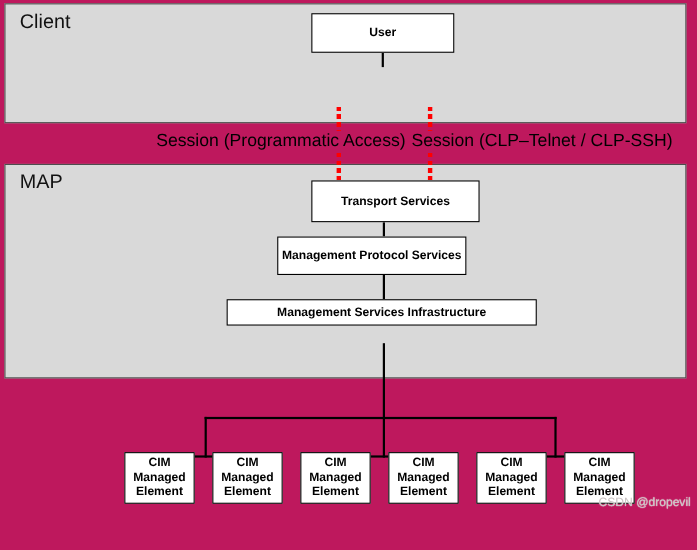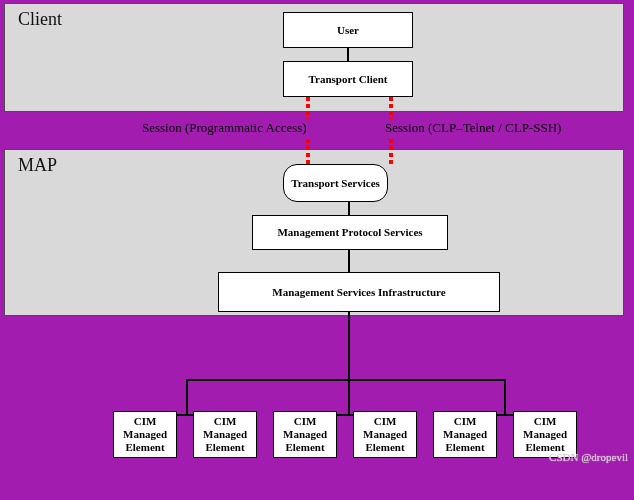--- a/index.html
+++ b/index.html
@@ -3,34 +3,33 @@
 <meta charset="utf-8">
 <style>
   * { margin: 0; padding: 0; box-sizing: border-box; }
   html, body { background: #ffffff; }
   body { font-family: "Liberation Sans", sans-serif; }
 
   .canvas {
     position: relative;
     width: 634px;
     height: 500px;
-    background: #a21caf;
+    background: #be185d;
     overflow: hidden;
-    font-family: Liberation Serif, serif;
   }
 
   .section {
     position: absolute;
     left: 4px;
     width: 620px;
     background: #d9d9d9;
     border: 1px solid #4d4d4d;
   }
   .section-client   { top: 3px;   height: 109px; }
-  .section-map      { top: 149px; height: 167px; }
+  .section-map      { top: 149px; height: 195px; }
   .section-managed  { top: 360px; height: 137px; }
 
   .section-label {
     position: absolute;
     left: 13px;
     top: 5px;
     font-size: 18px;
     color: #111111;
     letter-spacing: 0;
   }
@@ -43,23 +42,23 @@
     align-items: center;
     justify-content: center;
     text-align: center;
     font-size: 11px;
     font-weight: bold;
     color: #000000;
     line-height: 13px;
   }
   .node-user               { left: 283px; top: 12px;  width: 130px; height: 36px; }
   .node-transport-client   { left: 283px; top: 61px;  width: 130px; height: 36px; }
-  .node-transport-services { left: 283px; top: 164px; width: 105px; height: 38px; border-radius: 14px; }
-  .node-mps                { left: 252px; top: 215px; width: 196px; height: 35px; }
-  .node-msi                { left: 218px; top: 272px; width: 282px; height: 40px; }
+  .node-transport-services { left: 283px; top: 164px; width: 153px; height: 38px; }
+  .node-mps                { left: 252px; top: 215px; width: 172px; height: 35px; }
+  .node-msi                { left: 206px; top: 272px; width: 282px; height: 24px; }
 
   .node-cim { top: 411px; width: 64px; height: 47px; white-space: pre-line; }
   .cim-1 { left: 113px; }
   .cim-2 { left: 193px; }
   .cim-3 { left: 273px; }
   .cim-4 { left: 353px; }
   .cim-5 { left: 433px; }
   .cim-6 { left: 513px; }
 
   .conn { position: absolute; background: #000000; }
@@ -88,26 +87,26 @@
       to bottom, #ff0000 0px, #ff0000 4px, transparent 4px, transparent 7px);
   }
   .sl-left-upper  { left: 306px; top: 97px;  height: 22px; }
   .sl-left-lower  { left: 306px; top: 139px; height: 25px; }
   .sl-right-upper { left: 389px; top: 97px;  height: 22px; }
   .sl-right-lower { left: 389px; top: 139px; height: 25px; }
 
   .session-label {
     position: absolute;
     top: 120px;
-    font-size: 13px;
+    font-size: 16px;
     color: #000000;
     white-space: nowrap;
   }
   .session-label-left  { left: 142px; }
-  .session-label-right { left: 385px; }
+  .session-label-right { left: 374px; }
 
   .watermark {
     position: absolute;
     right: 6px;
     top: 451px;
     font-size: 11px;
     color: #c9c2c2;
     text-shadow: 0 0 1px #ffffff;
     white-space: nowrap;
   }
@@ -145,21 +144,20 @@
 
   <div class="session-line sl-left-upper"></div>
   <div class="session-line sl-left-lower"></div>
   <div class="session-line sl-right-upper"></div>
   <div class="session-line sl-right-lower"></div>
 
   <div class="session-label session-label-left">Session (Programmatic Access)</div>
   <div class="session-label session-label-right">Session (CLP–Telnet / CLP-SSH)</div>
 
   <div class="node node-user">User</div>
-  <div class="node node-transport-client">Transport Client</div>
   <div class="node node-transport-services">Transport Services</div>
   <div class="node node-mps">Management Protocol Services</div>
   <div class="node node-msi">Management Services Infrastructure</div>
 
   <div class="node node-cim cim-1">CIM
 Managed
 Element</div>
   <div class="node node-cim cim-2">CIM
 Managed
 Element</div>

